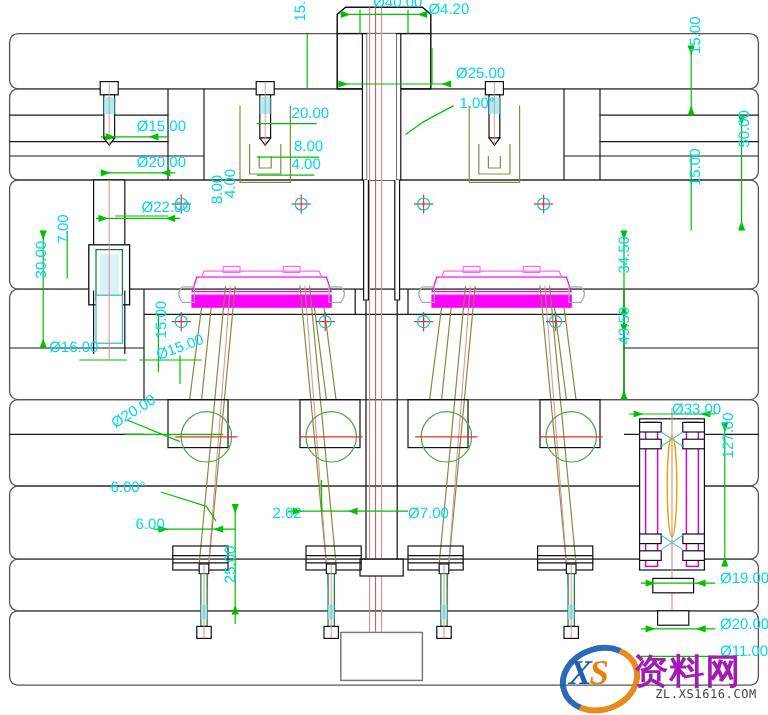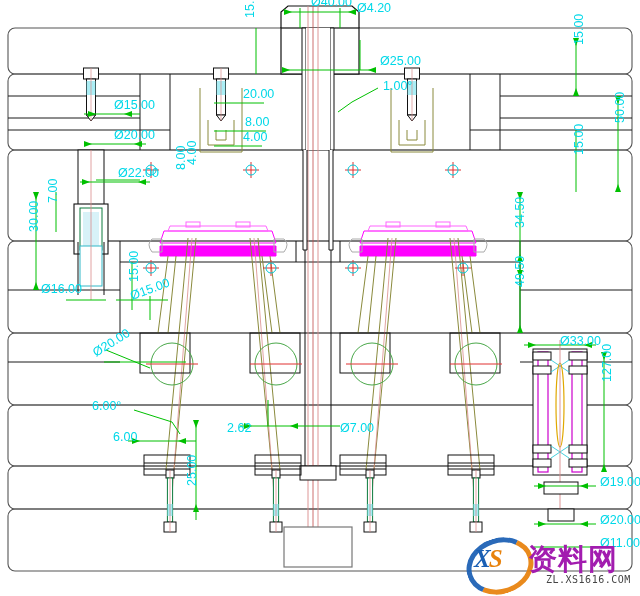--- a/index.html
+++ b/index.html
@@ -7,21 +7,21 @@
        font-family:"Liberation Sans",sans-serif;}
   #stage{position:relative;width:512px;height:596px;background:#fff;}
   svg#cad{position:absolute;left:0;top:0;width:640px;height:596px;}
 
   .wm{position:absolute;left:466px;top:534px;width:168px;height:56px;
       pointer-events:none;}
   .wm-ring{position:absolute;left:0;top:4px;width:58px;height:46px;
       border:5px solid #1a5fb4;border-radius:50%;
       border-right-color:#e8820c;border-bottom-color:#e8820c;
       transform:rotate(-18deg);opacity:.93;}
-  .wm-xs{position:absolute;left:8px;top:11px;font-size:25px;font-weight:bold;
+  .wm-xs{position:absolute;left:8px;top:11px;font-size:29px;font-weight:bold;
       font-style:italic;color:#1a5fb4;font-family:"Liberation Serif",serif;
       letter-spacing:-2px;}
   .wm-xs span{color:#e8820c;}
   .wm-cn{position:absolute;left:62px;top:6px;font-size:29px;font-weight:bold;
       color:#a21caf;font-family:"DejaVu Sans",sans-serif;letter-spacing:1px;}
   .wm-url{position:absolute;left:64px;top:40px;font-size:10px;
       color:#444;font-family:"DejaVu Sans Mono",monospace;letter-spacing:.5px;margin-left:16px;}
 </style>
 </head>
 <body>

